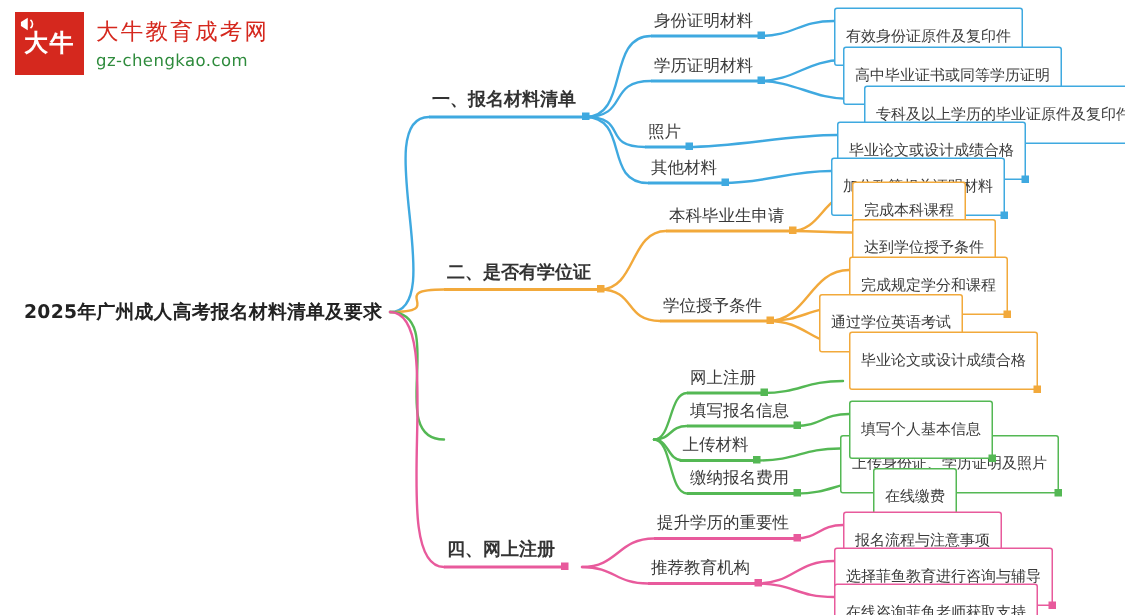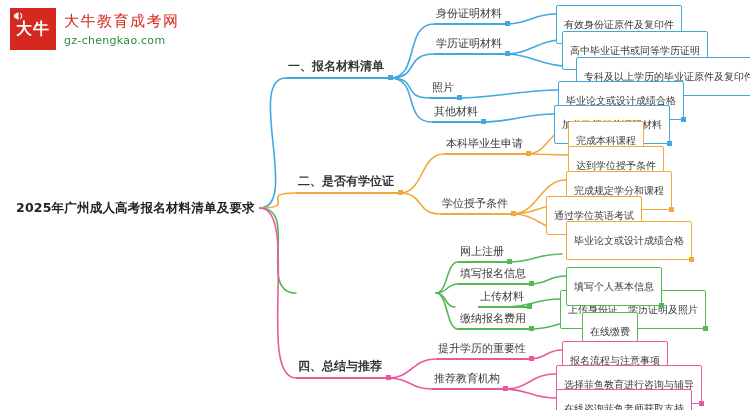--- a/index.html
+++ b/index.html
@@ -110,26 +110,26 @@
   <div class="node u c2" style="left:444px;top:137px">本科毕业生申请</div>
   <div class="node u c2" style="left:440px;top:197px">学位授予条件</div>
   <div class="node box c2" style="left:568px;top:121px">完成本科课程</div>
   <div class="node box c2" style="left:568px;top:146px">达到学位授予条件</div>
   <div class="node box c2" style="left:566px;top:171px">完成规定学分和课程</div>
   <div class="node box c2" style="left:546px;top:196px">通过学位英语考试</div>
   <div class="node box c2" style="left:566px;top:221px">毕业论文或设计成绩合格</div>
 
   <div class="node u c3" style="left:458px;top:245px">网上注册</div>
   <div class="node u c3" style="left:458px;top:267px">填写报名信息</div>
-  <div class="node u c3" style="left:478px;top:290px">上传材料</div>
+  <div class="node u c3" style="left:453px;top:290px">上传材料</div>
   <div class="node u c3" style="left:458px;top:312px">缴纳报名费用</div>
   <div class="node box c3" style="left:560px;top:290px">上传身份证、学历证明及照片</div>
   <div class="node box c3" style="left:566px;top:267px">填写个人基本信息</div>
   <div class="node box c3" style="left:582px;top:312px">在线缴费</div>
 
-  <div class="node u branch c4" style="left:296px;top:359px">四、总结与推荐</div>
+  <div class="node u branch c4" style="left:296px;top:359px">四、网上注册</div>
   <div class="node u c4" style="left:436px;top:342px">提升学历的重要性</div>
   <div class="node u c4" style="left:432px;top:372px">推荐教育机构</div>
   <div class="node box c4" style="left:562px;top:341px">报名流程与注意事项</div>
   <div class="node box c4" style="left:556px;top:365px">选择菲鱼教育进行咨询与辅导</div>
   <div class="node box c4" style="left:556px;top:389px">在线咨询菲鱼老师获取支持</div>
 
 </div>
 
 </body></html>

